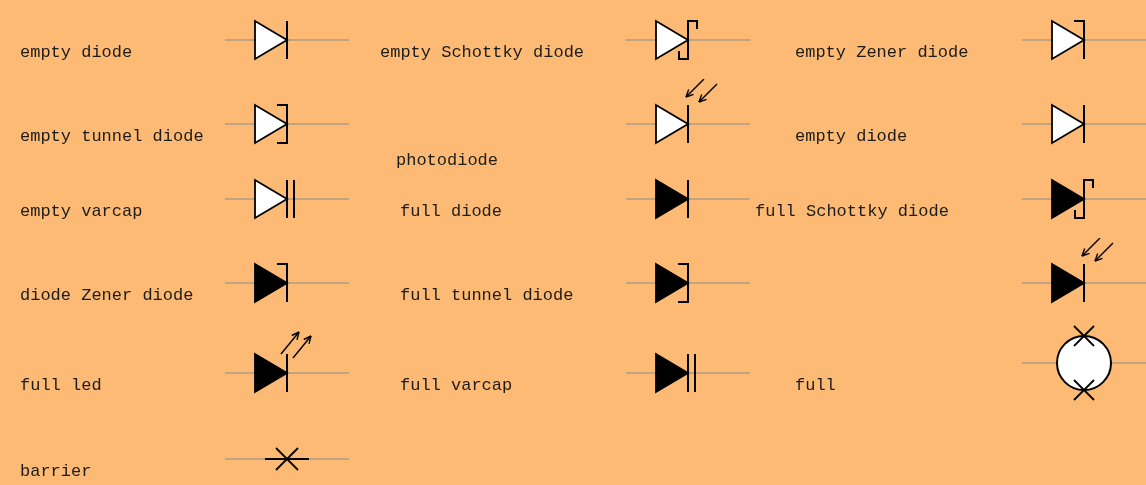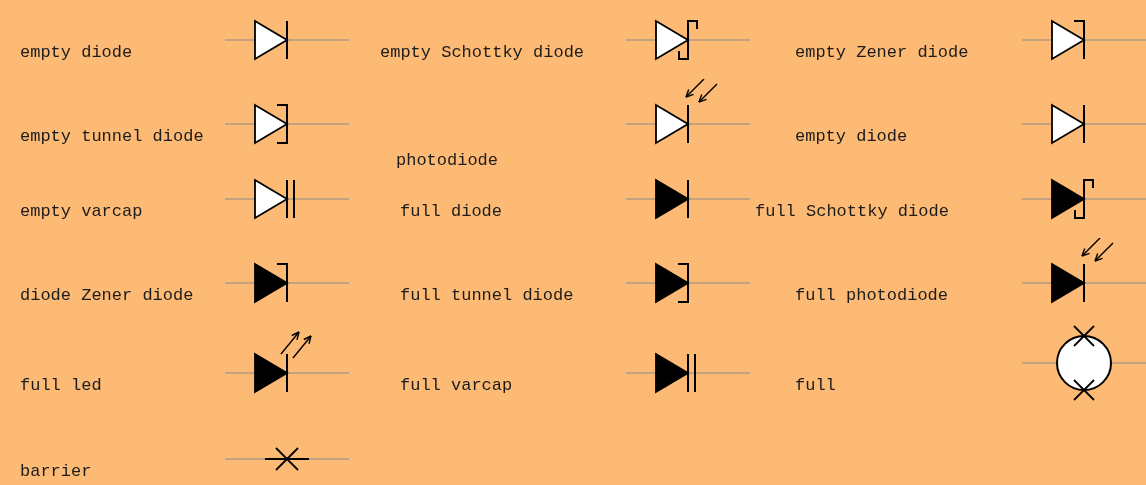--- a/index.html
+++ b/index.html
@@ -120,21 +120,20 @@
       </svg>
     </div>
     <div class="symbol-label" style="left: 400px; top: 286px;">full tunnel diode</div>
     <div class="symbol-box" style="left: 626px; top: 238px;">
       <svg width="124" height="90" viewBox="0 0 124 90" xmlns="http://www.w3.org/2000/svg">
         <line x1="0" y1="45" x2="124" y2="45" stroke="#8a8a8a" stroke-width="1.2"></line>
         <polygon points="30,26 30,64 62,45" fill="#000000" stroke="#000000" stroke-width="1.8" stroke-linejoin="miter"></polygon>
         <polyline points="52,26 62,26 62,64 52,64" fill="none" stroke="#000000" stroke-width="2"></polyline>
       </svg>
     </div>
-    <div class="symbol-label" style="left: 795px; top: 286px;">full photodiode</div>
     <div class="symbol-box" style="left: 1022px; top: 238px;">
       <svg width="124" height="90" viewBox="0 0 124 90" xmlns="http://www.w3.org/2000/svg">
         <line x1="0" y1="45" x2="124" y2="45" stroke="#8a8a8a" stroke-width="1.2"></line>
         <polygon points="30,26 30,64 62,45" fill="#000000" stroke="#000000" stroke-width="1.8" stroke-linejoin="miter"></polygon>
         <line x1="62" y1="26" x2="62" y2="64" stroke="#000000" stroke-width="2"></line>
         <line x1="78" y1="0" x2="60" y2="18" stroke="#000000" stroke-width="1.4"></line>
         <line x1="60" y1="18" x2="67.5" y2="15.3" stroke="#000000" stroke-width="1.4"></line>
         <line x1="60" y1="18" x2="62.7" y2="10.5" stroke="#000000" stroke-width="1.4"></line>
         <line x1="91" y1="5" x2="73" y2="23" stroke="#000000" stroke-width="1.4"></line>
         <line x1="73" y1="23" x2="80.5" y2="20.3" stroke="#000000" stroke-width="1.4"></line>

